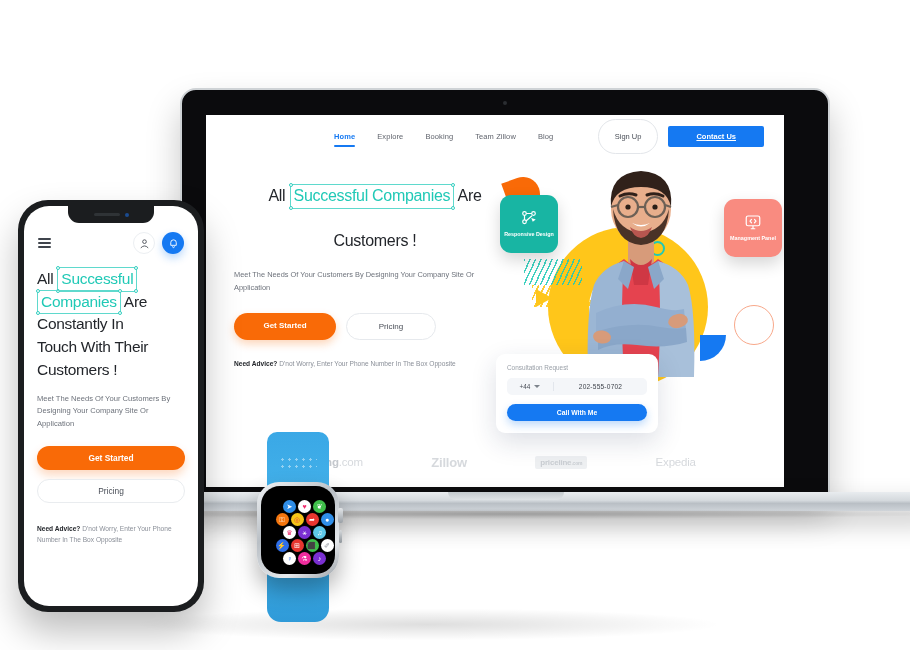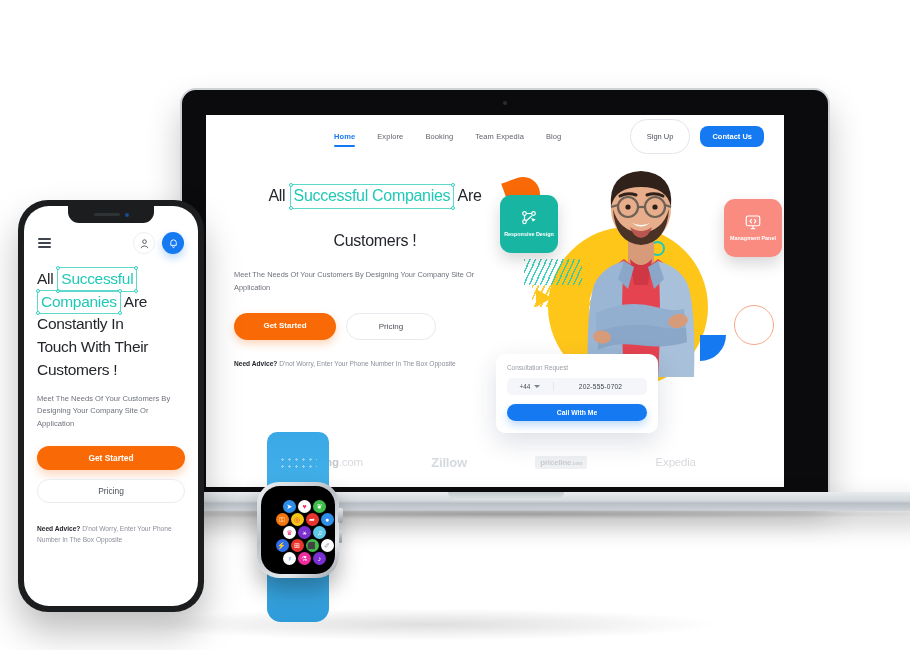--- a/index.html
+++ b/index.html
@@ -55,21 +55,21 @@
     content: ""; position: absolute; left: 0; right: 0; bottom: -6px;
     height: 1.6px; background: #1579f2; border-radius: 2px;
   }
   .nav-actions { margin-left: auto; display: flex; align-items: center; gap: 10px; }
   .btn-signup {
     font-size: 7.5px; color: #4a4f58; background: #fff;
     border: 1px solid #e3e6ea; border-radius: 20px; padding: 12px 16px; white-space: nowrap;
   }
   .btn-contact {
     font-size: 7.5px; color: #fff; background: #1579f2;
-    border-radius: 8px; padding: 6px 12px; font-weight: bold; white-space: nowrap;
+    border-radius: 2px; padding: 6px 28px; font-weight: bold; white-space: nowrap; text-decoration: underline;
   }
 
   
   .hero { position: relative; height: 268px; }
   .hero-left { position: absolute; left: 28px; top: 28px; width: 282px; }
   .h1 { font-size: 16px; line-height: 1.42; color: #23262b; letter-spacing: -.3px; text-align: center; }
   .sel {
     color: #20c9b6; position: relative; display: inline-block;
     outline: 1px solid #5fd9cd; padding: 0 3px; margin: 0 1px;
   }
@@ -289,21 +289,21 @@
     <div class="lid">
       <div class="camdot"></div>
 
       <div class="screen">
 
         <div class="nav">
           <div class="nav-links">
             <div class="nav-link active">Home</div>
             <div class="nav-link">Explore</div>
             <div class="nav-link">Booking</div>
-            <div class="nav-link">Team Expedia</div>
+            <div class="nav-link">Team Zillow</div>
             <div class="nav-link">Blog</div>
           </div>
           <div class="nav-actions">
             <div class="btn-signup">Sign Up</div>
             <div class="btn-contact">Contact Us</div>
           </div>
         </div>
 
         <div class="hero">
 

